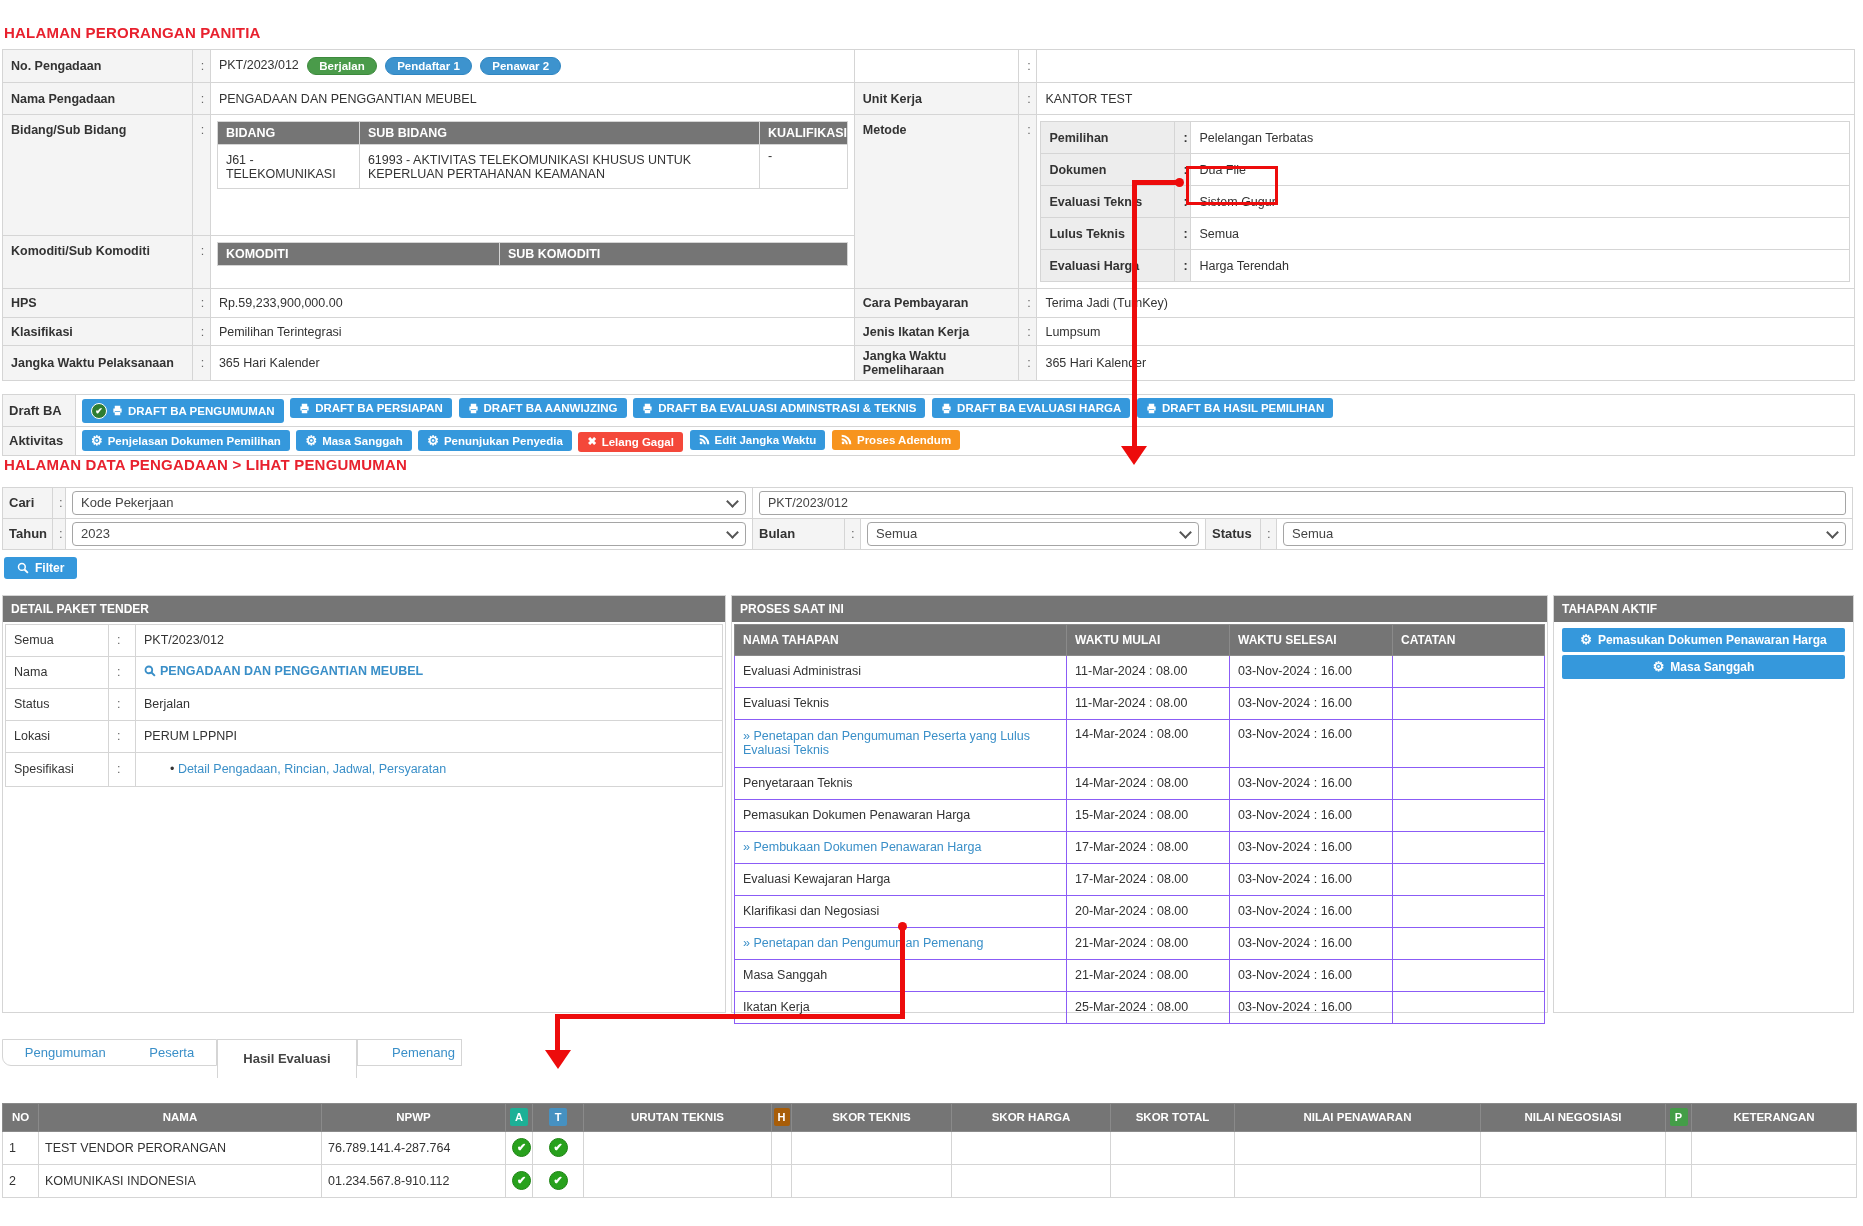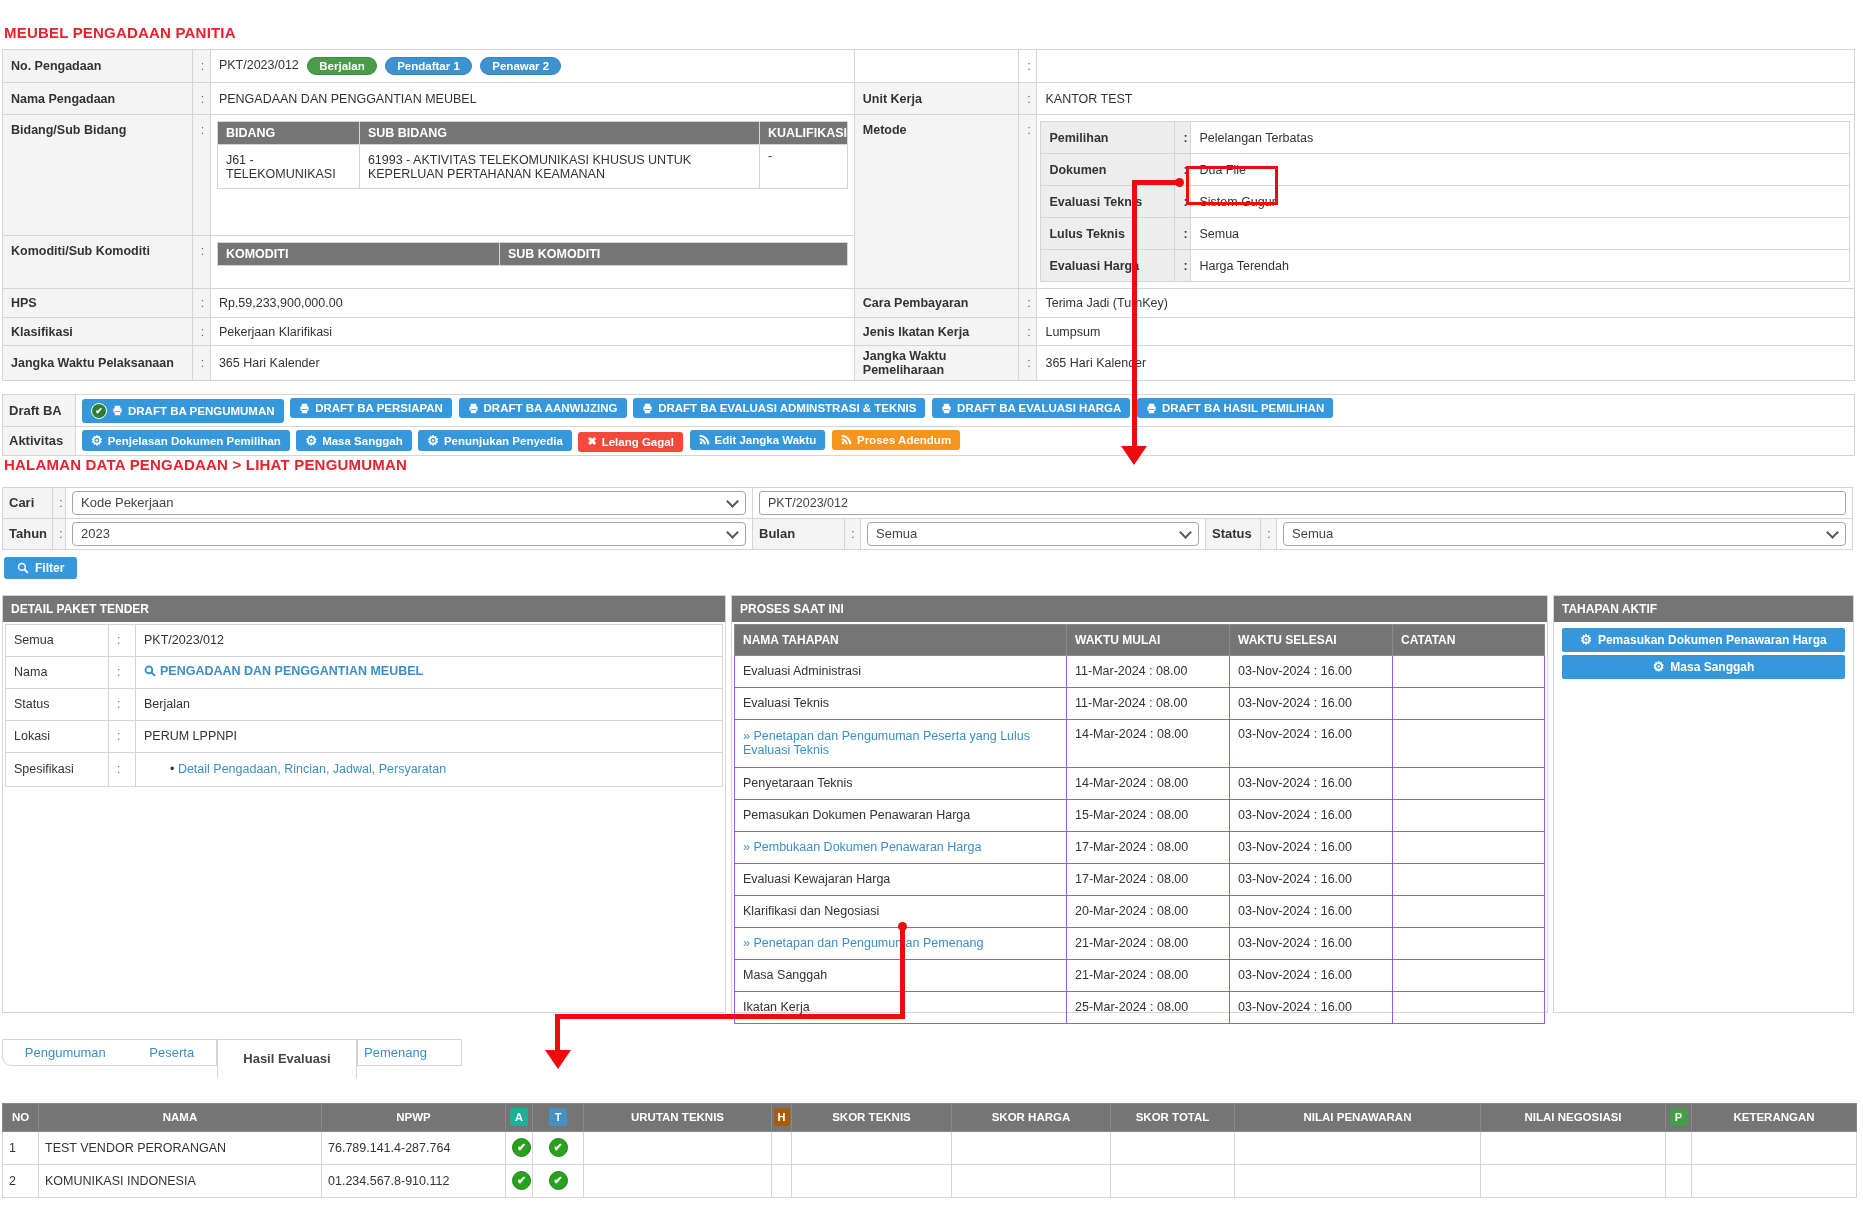--- a/index.html
+++ b/index.html
@@ -60,21 +60,21 @@
   #ptable{width:811px;margin:2px;table-layout:fixed}
   #ptable th{background:#757575;color:#fff;text-align:left;font-size:12px;border:1px solid #8a8a8a;padding:5px 8px;height:20px}
   #ptable td{border:1px solid #8b5cf6;font-size:12.5px;padding:4px 8px;height:23px}
   tr.lnk td:first-child{color:#3a8fc8;cursor:pointer}
   .tahap-btn{display:flex;align-items:center;justify-content:center;gap:6px;background:#3598dc;color:#fff;font-weight:bold;font-size:12px;border-radius:2px;height:24px;margin:6px 8px 0 8px;cursor:pointer}
   .tahap-btn:nth-of-type(2){margin-top:3px}
   
   #tabs{display:flex;margin:26px 0 0 2px;height:27px;align-items:stretch}
   .tabseg{border:1px solid #d5d5d5;display:flex;align-items:center;background:#fff}
   .tabseg.first{border-radius:0 0 0 9px;width:213px;justify-content:space-around}
-  .tabseg.last{width:103px;justify-content:flex-start}
+  .tabseg.last{width:103px;justify-content:flex-end}
   .tab{color:#3a8fc8;font-weight:normal;font-size:13px;cursor:pointer;padding:0 6px;white-space:nowrap}
   #tab-active{border:1px solid #d5d5d5;border-bottom:none;background:#fff;height:38px;display:flex;align-items:center;justify-content:center;width:138px;color:#444;font-weight:bold;font-size:13px;z-index:2;cursor:pointer}
   
   #hasil{width:1855px;margin:37px 0 0 2px;table-layout:fixed}
   #hasil th{background:#757575;color:#fff;font-size:11.5px;border:1px solid #8a8a8a;padding:4px 2px;text-align:center;height:19px}
   #hasil td{border:1px solid #d5d5d5;font-size:12.5px;padding:4px 6px;height:24px}
   .hb{display:inline-flex;align-items:center;justify-content:center;width:18px;height:18px;border-radius:2px;color:#fff;font-weight:bold;font-size:11px}
   .hb-a{background:#1db096}.hb-t{background:#4691c1}.hb-h{background:#a85d08}.hb-p{background:#449d48}
   .okc{display:inline-flex;align-items:center;justify-content:center;width:17px;height:17px;border-radius:50%;background:#28a11d;color:#fff;font-size:11px;font-weight:bold;border:1px solid #1d8413}
   .ctr{text-align:center}
@@ -84,21 +84,21 @@
   #abox{position:absolute;left:1186px;top:166px;width:86px;height:33px;border:3px solid #ed0c0c;background:transparent}
   .adot{position:absolute;width:9px;height:9px;border-radius:50%;background:#ed0c0c}
   .ahead{position:absolute;width:0;height:0;border-left:13px solid transparent;border-right:13px solid transparent;border-top:19px solid #ed0c0c}
   svg{display:block}
 </style>
 </head>
 <body>
 
 <div id="page">
 
-  <h1 id="title1" class="red-title">MEUBEL PENGADAAN PANITIA</h1>
+  <h1 id="title1" class="red-title">HALAMAN PERORANGAN PANITIA</h1>
 
   
   <table id="info" class="grid">
     <colgroup>
         <col style="width:188px">
         <col style="width:18px">
         <col style="width:638px">
         <col style="width:163px">
         <col style="width:18px">
         <col style="width:810px">
@@ -210,21 +210,21 @@
       <td class="lbl">HPS</td>
       <td class="cc"></td>
       <td>Rp.59,233,900,000.00</td>
       <td class="lbl">Cara Pembayaran</td>
       <td class="cc"></td>
       <td>Terima Jadi (TurnKey)</td>
     </tr>
     <tr style="height:28px">
       <td class="lbl">Klasifikasi</td>
       <td class="cc"></td>
-      <td>Pekerjaan Klarifikasi</td>
+      <td>Pemilihan Terintegrasi</td>
       <td class="lbl">Jenis Ikatan Kerja</td>
       <td class="cc"></td>
       <td>Lumpsum</td>
     </tr>
     <tr style="height:28px">
       <td class="lbl">Jangka Waktu Pelaksanaan</td>
       <td class="cc"></td>
       <td>365 Hari Kalender</td>
       <td class="lbl">Jangka Waktu Pemeliharaan</td>
       <td class="cc"></td>

